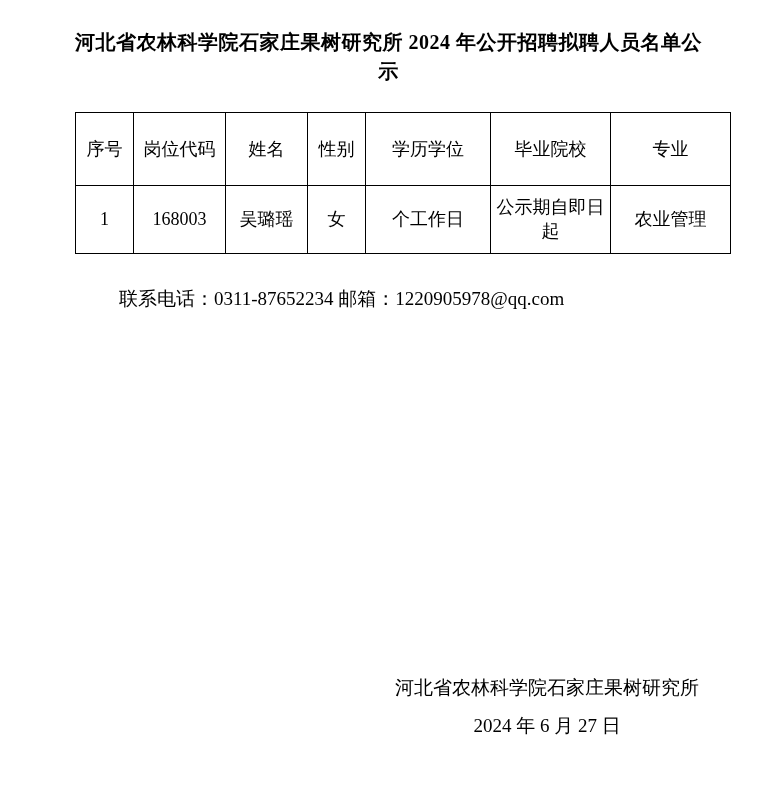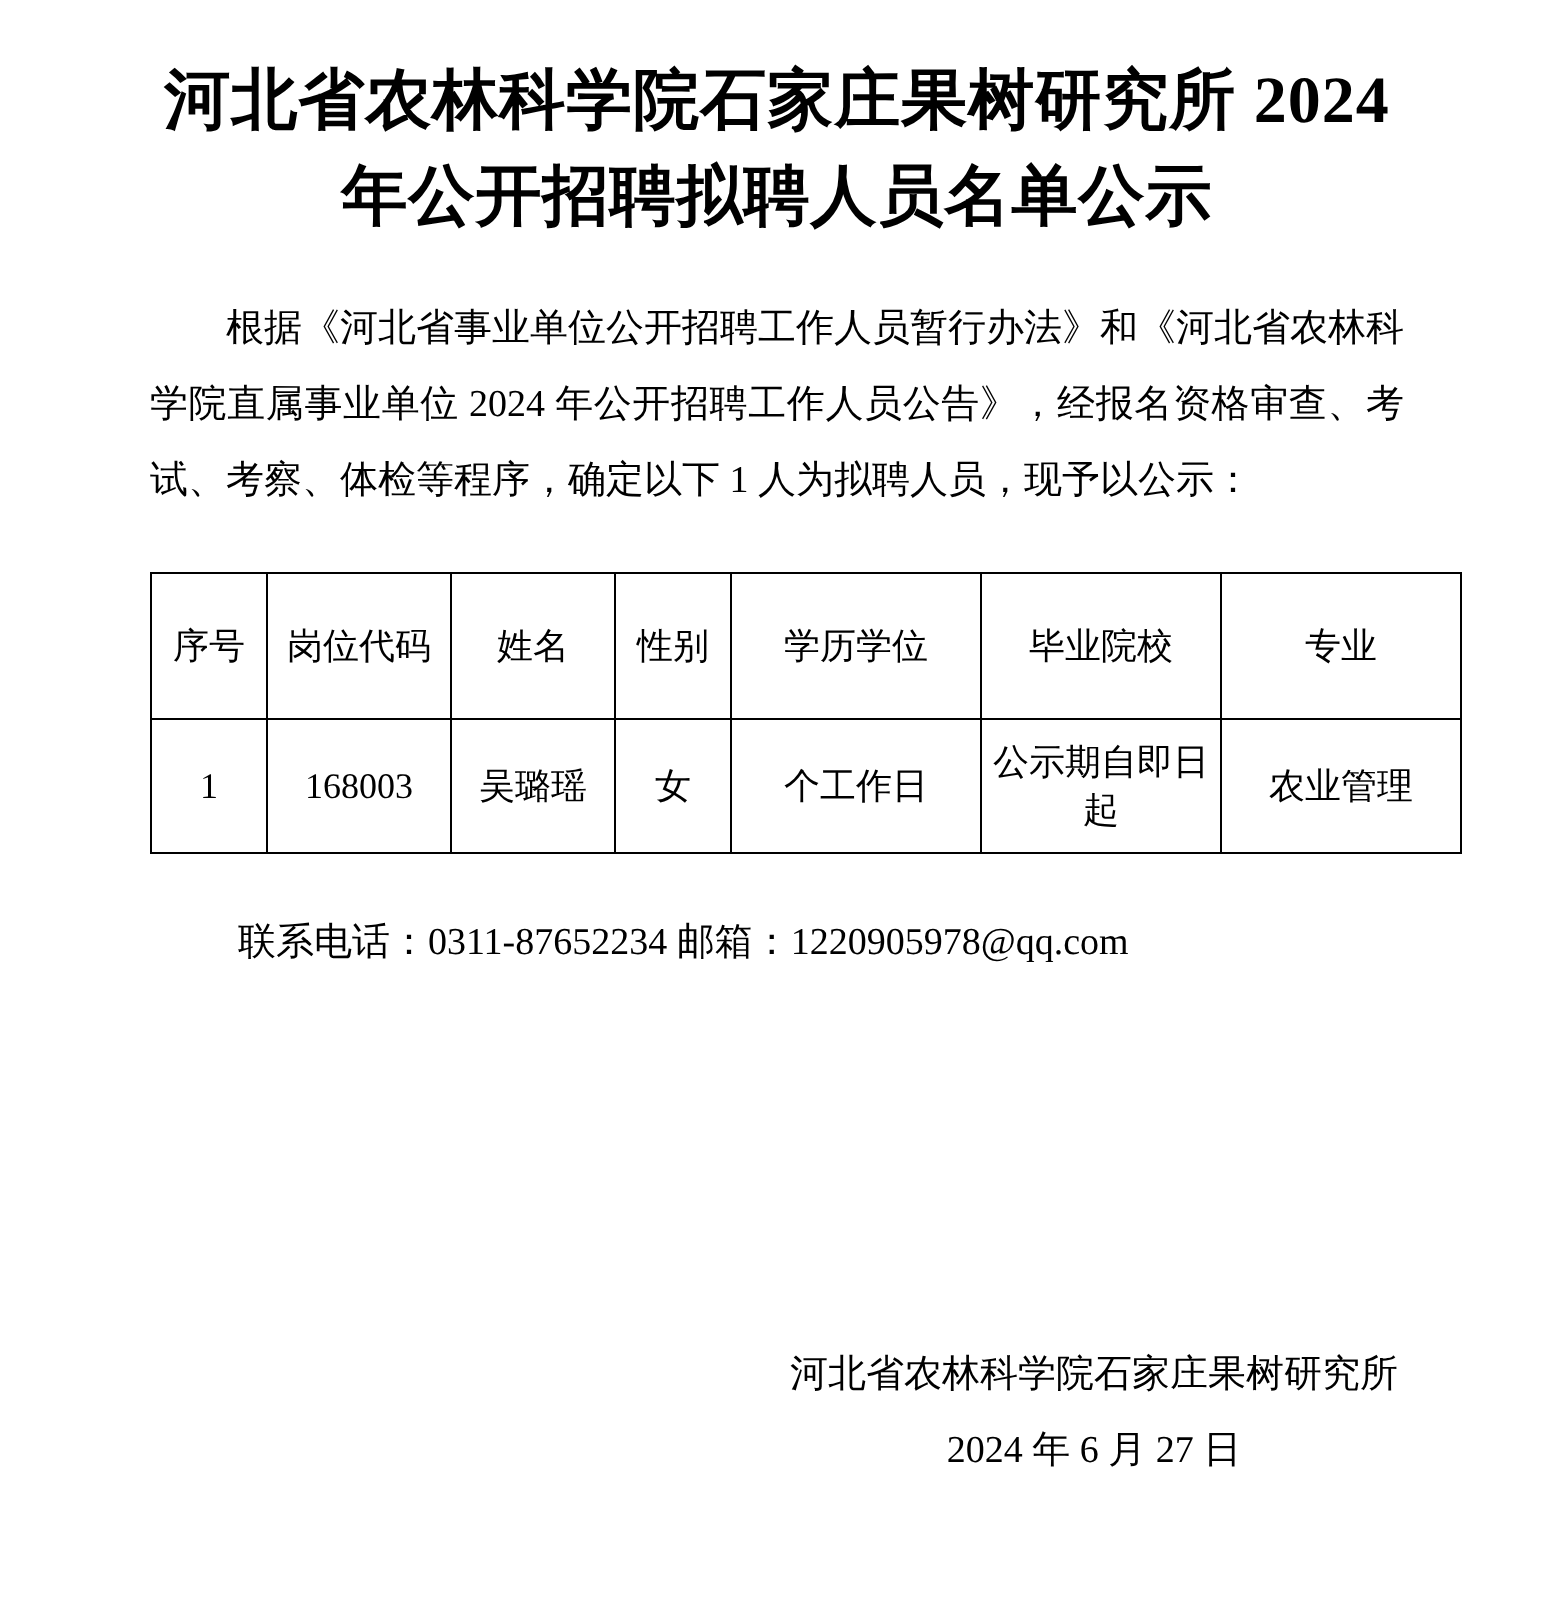--- a/index.html
+++ b/index.html
@@ -17,21 +17,21 @@
   .page {
     width: 777px;
     height: 800px;
     position: relative;
     box-sizing: border-box;
     padding: 0 75px;
   }
   .doc-title {
     margin: 0;
     padding-top: 28px;
-    font-size: 33px;
+    font-size: 20px;
     font-weight: bold;
     text-align: center;
     line-height: 1.45;
     letter-spacing: 0.5px;
   }
   .body-block {
     margin-top: 22px;
     font-size: 19px;
     line-height: 2.0;
     text-align: justify;
@@ -96,23 +96,20 @@
     white-space: nowrap;
   }
 </style>
 </head>
 <body>
 
 <div class="page">
 
   <h1 class="doc-title">河北省农林科学院石家庄果树研究所 2024 年公开招聘拟聘人员名单公示</h1>
 
-  <div class="body-block">
-    <p class="para">根据《河北省事业单位公开招聘工作人员暂行办法》和《河北省农林科学院直属事业单位 2024 年公开招聘工作人员公告》，经报名资格审查、考试、考察、体检等程序，确定以下 1 人为拟聘人员，现予以公示：</p>
-  </div>
 
   <table class="roster">
     <colgroup>
       <col class="col-no">
       <col class="col-code">
       <col class="col-name">
       <col class="col-sex">
       <col class="col-edu">
       <col class="col-school">
       <col class="col-major">

